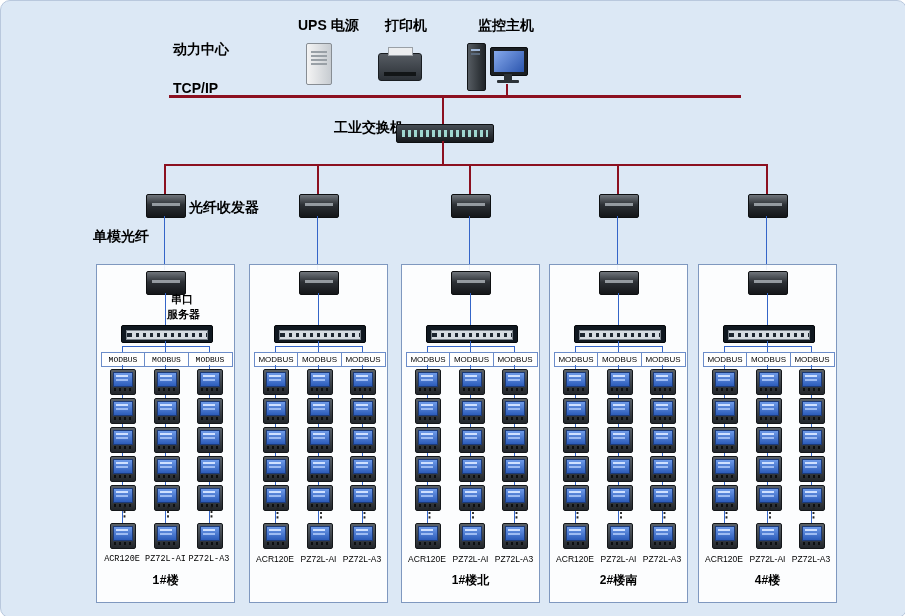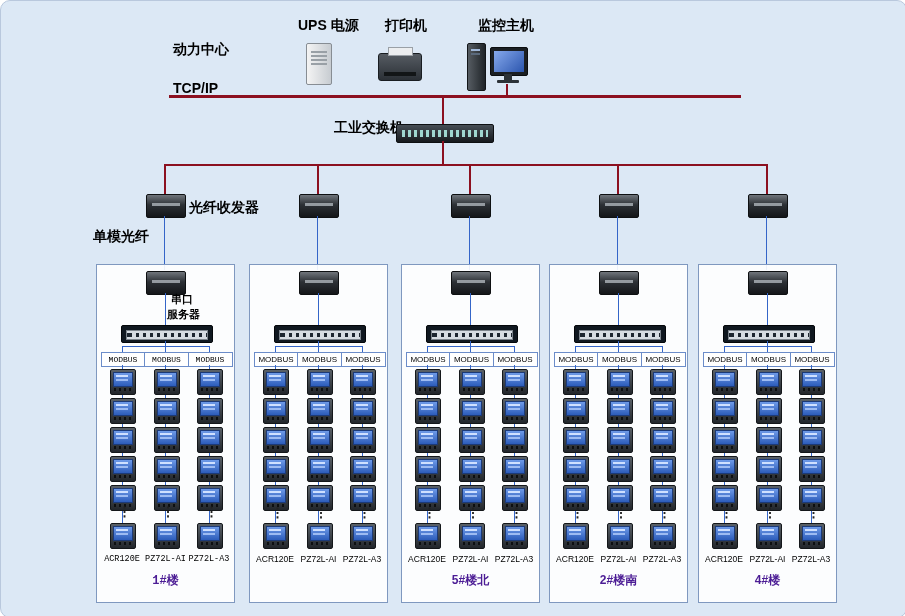--- a/index.html
+++ b/index.html
@@ -55,21 +55,21 @@
   .meter{position:absolute;width:24px;height:24px;border-radius:2px;border:1px solid #14171a;
        background:linear-gradient(#5a6168,#22262b);}
   .m-screen{position:absolute;left:2px;top:2px;width:18px;height:13px;border:1px solid #1c3a78;
        background:linear-gradient(#6e9ae8,#2c5cba);}
   .m-screen::after{content:"";position:absolute;left:2px;top:2px;width:12px;height:2px;background:#cfe0ff;
        box-shadow:0 4px 0 #9dbbf2;}
   .m-btns{position:absolute;left:3px;bottom:3px;width:18px;height:3px;
        background:repeating-linear-gradient(90deg,#0d0f11 0 2px,transparent 2px 5px);}
   .dots{position:absolute;font-size:13px;font-weight:700;color:#222;line-height:14px;}
   .dev-lbl{position:absolute;width:46px;font-size:8.5px;color:#000;text-align:center;white-space:nowrap;}
-  .bldg-lbl{position:absolute;width:137px;font-size:12px;font-weight:600;color:#4c1d95;text-align:center;}
+  .bldg-lbl{position:absolute;width:137px;font-size:12px;font-weight:600;color:#000000;text-align:center;}
 </style>
 </head>
 <body>
 
 <div class="canvas">
 
   <div class="lbl" style="left:172px;top:40px">动力中心</div>
   <div class="lbl" style="left:297px;top:16px">UPS 电源</div>
   <div class="lbl" style="left:384px;top:16px">打印机</div>
   <div class="lbl" style="left:477px;top:16px">监控主机</div>
@@ -384,21 +384,21 @@
         <div class="meter" style="left: 100px; top: 220px;">
           <div class="m-screen"></div>
           <div class="m-btns"></div>
         </div>
         <div class="meter" style="left: 100px; top: 258px;">
           <div class="m-screen"></div>
           <div class="m-btns"></div>
         </div>
         <div class="dots" style="left: 108px; top: 241px;">⋮</div>
         <div class="dev-lbl" style="left: 89px; top: 289px;">PZ72L-A3</div>
-        <div class="bldg-lbl" style="left: 0px; top: 307px;">5#楼北</div>
+        <div class="bldg-lbl" style="left: 0px; top: 307px;">1#楼北</div>
       </div>
       <div class="vline" style="left: 615.5px; top: 163px; height: 30px; width: 2px; background: var(--red);"></div>
       <div class="transceiver" style="left: 597.5px; top: 193px;"></div>
       <div class="vline" style="left: 616px; top: 215px; height: 54px; width: 1px; background: var(--blue);"></div>
       <div class="group-box" style="left: 548px; top: 263px;">
         <div class="transceiver" style="left: 49px; top: 6px;"></div>
         <div class="vline" style="left: 67.5px; top: 28px; height: 32px; width: 1px; background: var(--blue);"></div>
         <div class="server" style="left: 24px; top: 60px;"></div>
         <div class="vline" style="left: 67.5px; top: 76px; height: 5px; width: 1px; background: var(--blue);"></div>
         <div class="hline" style="left: 25px; top: 81px; width: 87px; height: 1px; background: var(--blue);"></div>

